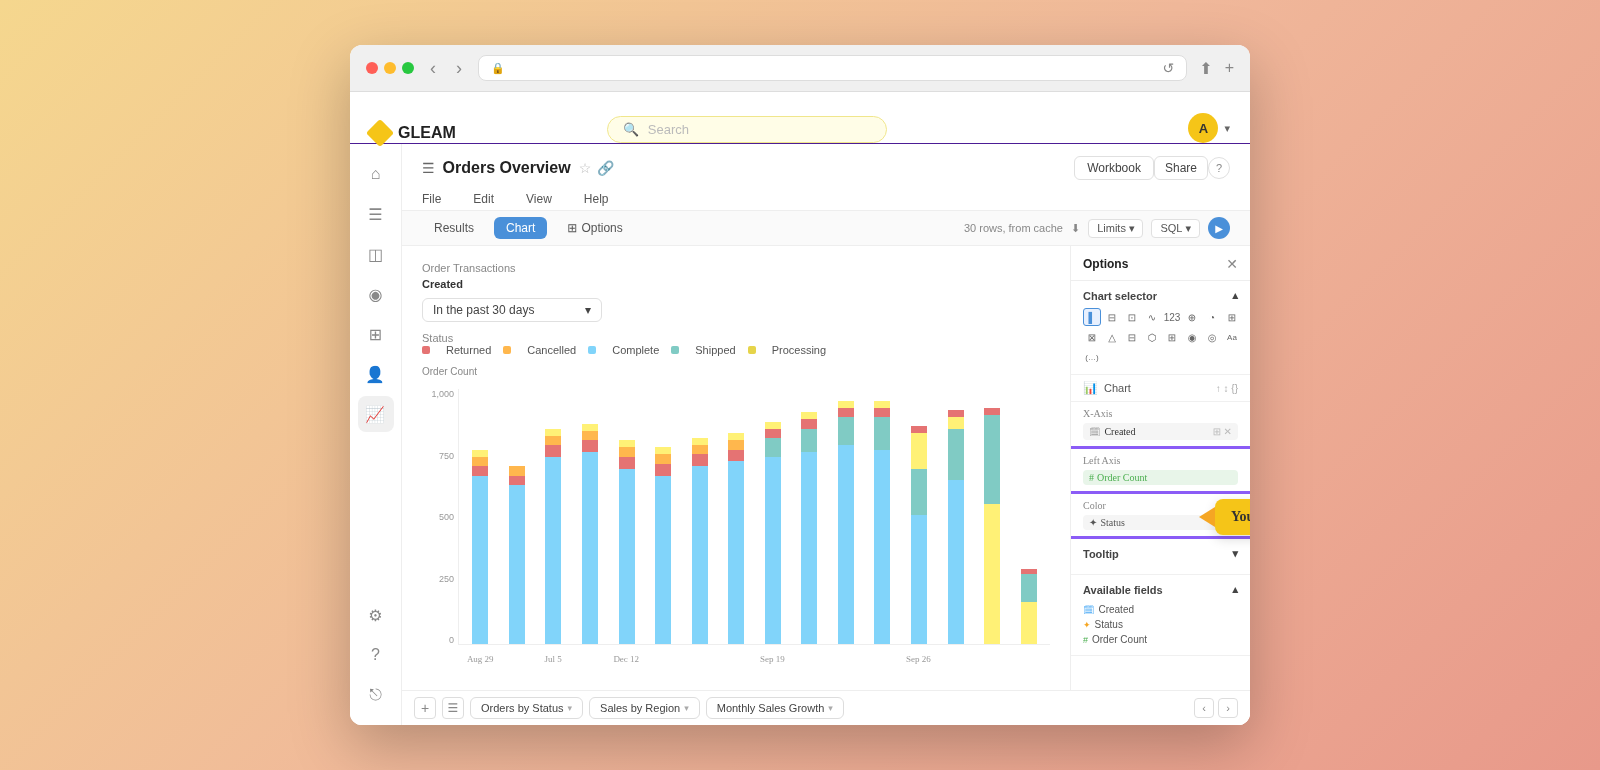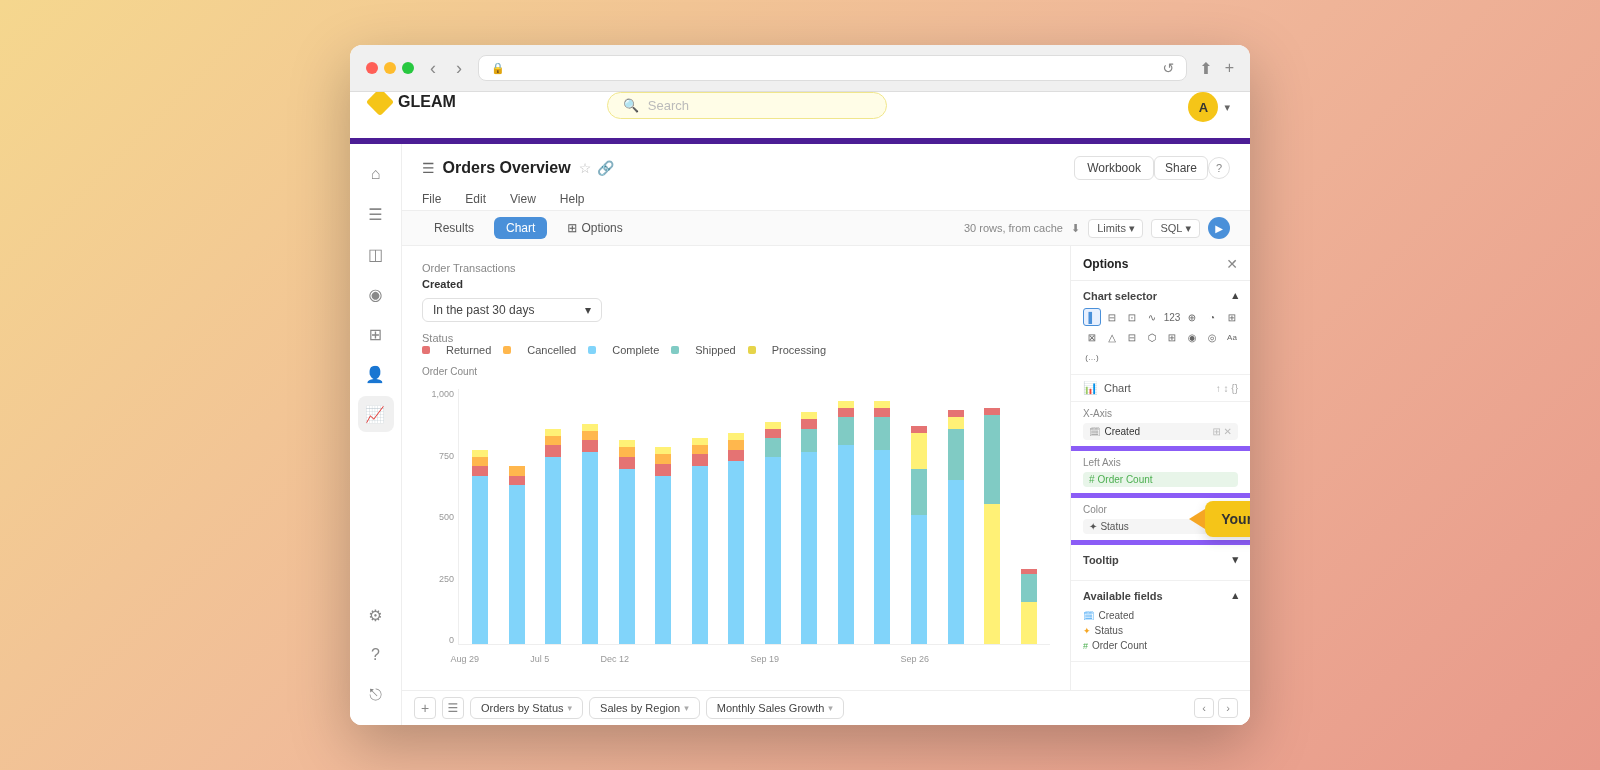--- a/index.html
+++ b/index.html
@@ -77,24 +77,24 @@
     .app-container {
       display: flex;
       flex-direction: column;
       flex: 1;
       overflow: hidden;
       background: #fafafa;
     }
     .app-header {
       background: #fff;
       display: flex;
-      align-items: flex-start;
+      align-items: flex-end;
       padding: 0 20px;
       height: 52px;
-      border-bottom: 6px solid #4c1d95;
+      border-bottom: 1px solid #4c1d95;
       flex-shrink: 0;
     }
     .logo-area {
       display: flex;
       align-items: center;
       gap: 8px;
       font-weight: 700;
       font-size: 16px;
       color: #222;
     }
@@ -227,21 +227,21 @@
     }
     .help-btn {
       width: 22px; height: 22px;
       border-radius: 50%;
       border: 1px solid #e0e0e0;
       display: flex; align-items: center; justify-content: center;
       font-size: 11px; color: #888; cursor: pointer;
     }
     .menu-bar {
       display: flex;
-      gap: 24px;
+      gap: 32px;
       font-size: 12px;
       color: #555;
       margin-bottom: 0;
     }
     .menu-item { cursor: pointer; padding: 4px 0; }
     .toolbar-row {
       display: flex;
       align-items: center;
       gap: 8px;
       padding: 6px 20px;
@@ -400,26 +400,27 @@
     }
     .bar-stack {
       width: 100%;
       display: flex;
       flex-direction: column-reverse;
       max-width: 18px;
     }
     .bar-seg { width: 100%; }
     .x-labels {
       position: absolute;
-      left: 20px;
+      left: 36px;
       right: 0;
       bottom: 0;
       height: 20px;
       display: flex;
       padding: 0 4px;
+      font-family: Liberation Serif, serif;
     }
     .x-label-group {
       flex: 1;
       display: flex;
       align-items: center;
       justify-content: center;
     }
     .x-label { font-size: 9px; color: #999; }
     
     .options-panel {
@@ -476,21 +477,22 @@
       align-items: center;
       gap: 6px;
       padding: 6px 12px;
       border-bottom: 1px solid #f0f0f0;
       font-size: 11px;
       color: #555;
     }
     .chart-icon { color: #aaa; font-size: 12px; }
     .axis-section {
       padding: 6px 12px;
-      border-bottom: 5px solid #8b5cf6;
+      border-bottom: 3px solid #8b5cf6;
+      font-family: Liberation Serif, serif;
     }
     .axis-title { font-size: 10px; color: #888; margin-bottom: 4px; }
     .axis-pill {
       display: flex;
       align-items: center;
       background: #f5f5f5;
       border-radius: 4px;
       padding: 3px 6px;
       gap: 4px;
       font-size: 10px;

